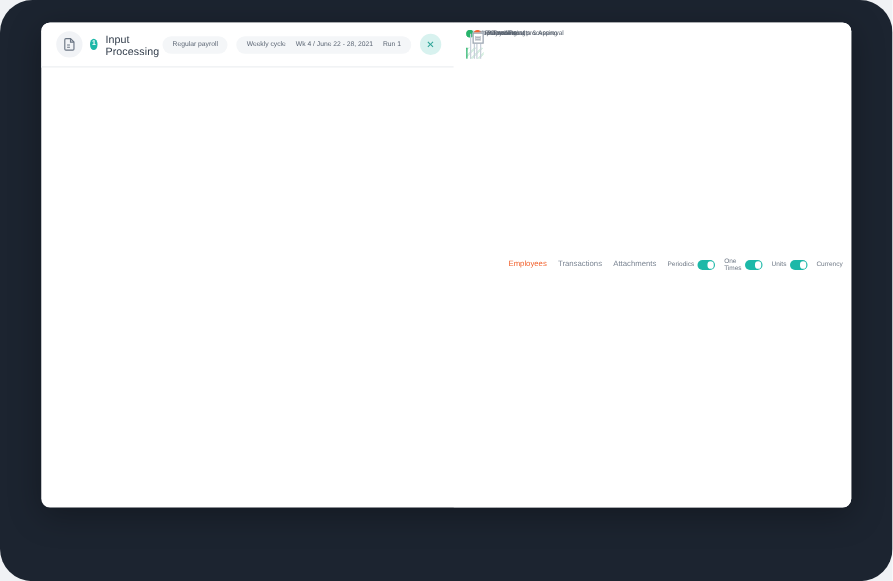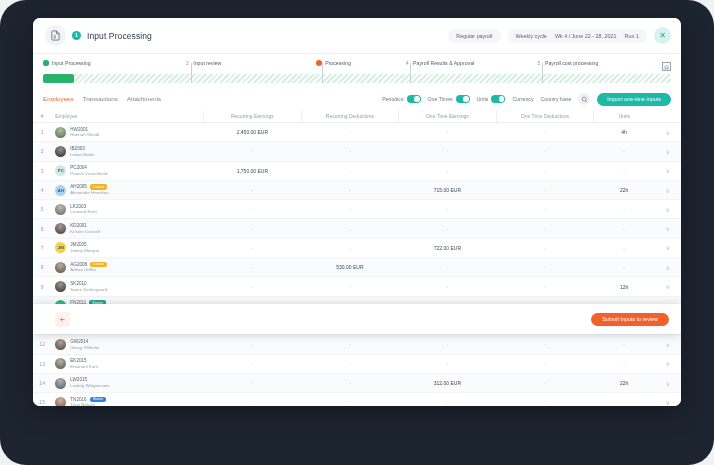--- a/index.html
+++ b/index.html
@@ -32,21 +32,20 @@
   #modal {
     position: absolute;
     left: 33px;
     top: 18px;
     width: 648px;
     height: 388px;
     background: #ffffff;
     border-radius: 7px;
     overflow: hidden;
     display: flex;
-    flex-direction: column;
     box-shadow: 0 6px 26px rgba(0,0,0,.30);
   }
 
   
   .modal-header {
     height: 36px;
     flex: 0 0 36px;
     display: flex;
     align-items: center;
     padding: 0 10px 0 12px;

